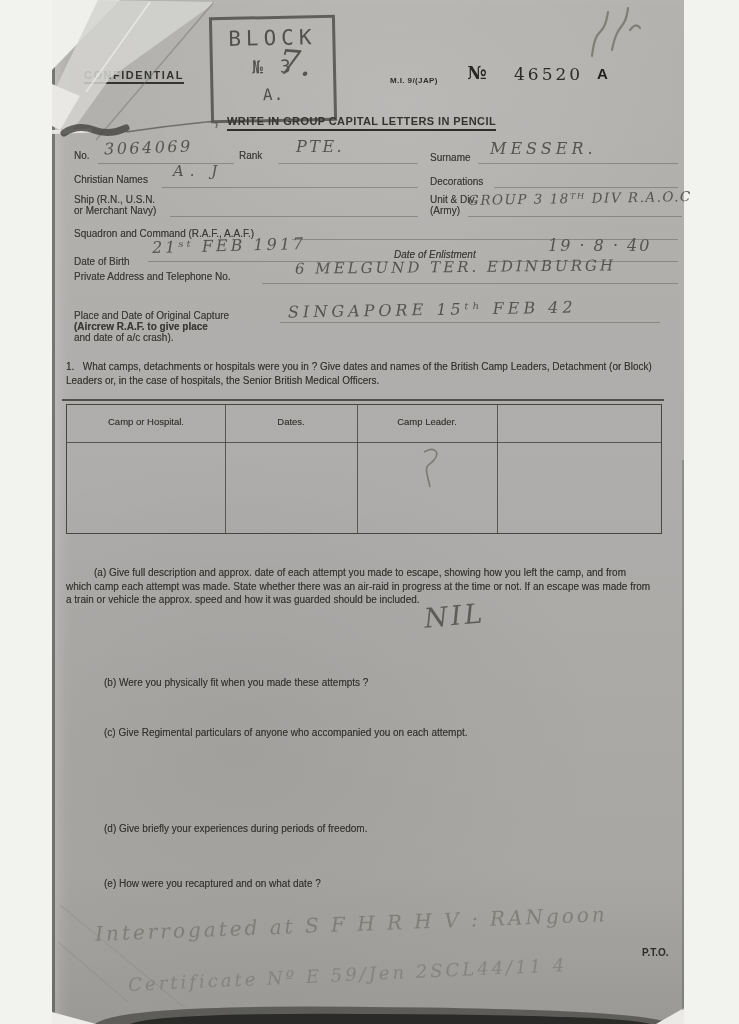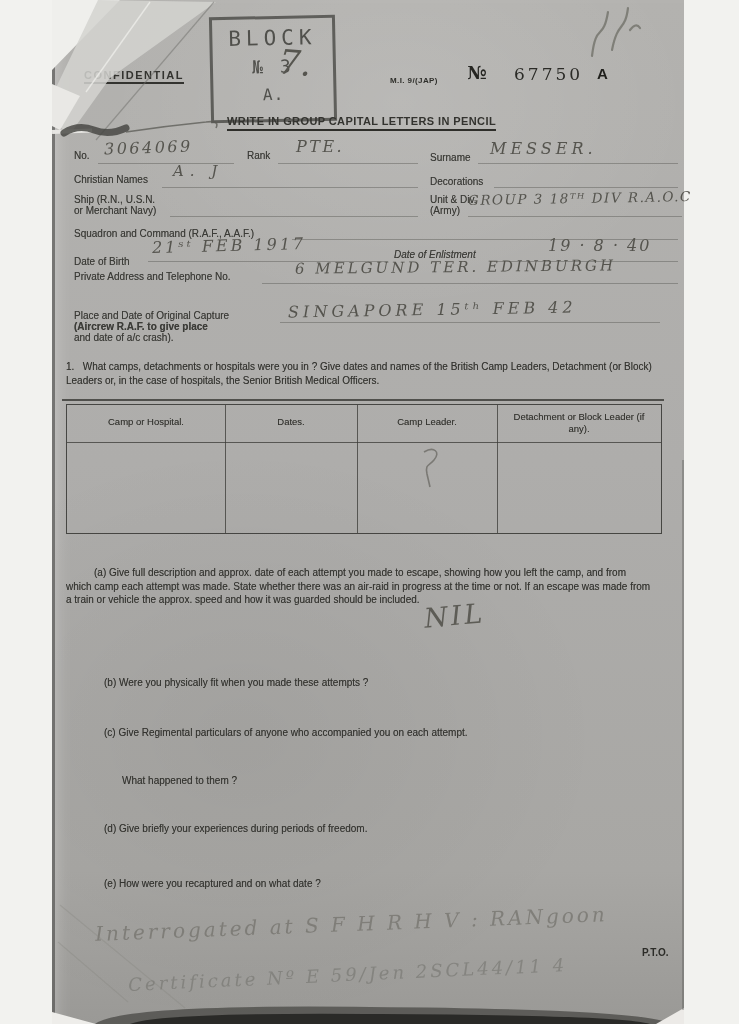--- a/index.html
+++ b/index.html
@@ -58,29 +58,29 @@
 
     <div class="stamp">
       <div class="s1">BLOCK</div>
       <div class="s2">№ 3</div>
       <div class="s3">A.</div>
       <div class="seven">7.</div>
     </div>
 
     <div class="txt miRef" style="left:390px;top:76px;">M.I. 9/(JAP)</div>
     <div class="txt miNo" style="left:467px;top:62px;">№</div>
-    <div class="txt miSerial" style="left:514px;top:64px;">67750</div>
+    <div class="txt miSerial" style="left:514px;top:64px;">46520</div>
     <div class="txt miSeries" style="left:597px;top:65px;">A</div>
 
     <div class="txt instr" style="left:227px;top:115px;">WRITE IN GROUP CAPITAL LETTERS IN PENCIL</div>
 
     <div class="txt lbl" style="left:74px;top:150px;">No.</div>
     <div class="txt hw" style="left:104px;top:138px;font-size:16px;transform:rotate(-2deg);">3064069</div>
     <div class="rule" style="left:98px;top:163px;width:136px;"></div>
-    <div class="txt lbl" style="left:247px;top:150px;">Rank</div>
+    <div class="txt lbl" style="left:239px;top:150px;">Rank</div>
     <div class="txt hw" style="left:296px;top:137px;font-size:16px;">PTE.</div>
     <div class="rule" style="left:278px;top:163px;width:140px;"></div>
     <div class="txt lbl" style="left:430px;top:152px;">Surname</div>
     <div class="txt hw" style="left:490px;top:139px;font-size:16px;letter-spacing:4px;">MESSER.</div>
     <div class="rule" style="left:478px;top:163px;width:200px;"></div>
 
     <div class="txt lbl" style="left:74px;top:174px;">Christian Names</div>
     <div class="txt hw" style="left:173px;top:162px;font-size:15px;letter-spacing:6px;">A.  J</div>
     <div class="rule" style="left:162px;top:187px;width:256px;"></div>
     <div class="txt lbl" style="left:430px;top:176px;">Decorations</div>
@@ -121,32 +121,30 @@
 
     <div class="heavy" style="left:62px;top:399px;width:602px;height:2px;"></div>
     <div class="tbl">
       <div class="v" style="left:158px;"></div>
       <div class="v" style="left:290px;"></div>
       <div class="v" style="left:430px;"></div>
       <div class="hsep"></div>
       <div class="th" style="left:0;top:11px;width:158px;">Camp or Hospital.</div>
       <div class="th" style="left:158px;top:11px;width:132px;">Dates.</div>
       <div class="th" style="left:290px;top:11px;width:140px;">Camp Leader.</div>
-      <div class="th" style="left:440px;top:6px;width:144px;">Detachment or Block Leader (if any).</div>
       <div style="position:absolute;left:0;top:38px;right:0;bottom:0;"></div>
     </div>
 
 
     <div class="txt para" style="left:66px;top:566px;width:586px;text-indent:28px;">(a)  Give full description and approx. date of each attempt you made to escape, showing how you left the camp, and from which camp each attempt was made.   State whether there was an air-raid in progress at the time or not.   If an escape was made from a train or vehicle the approx. speed and how it was guarded should be included.</div>
 
     <div class="txt hw" style="left:424px;top:600px;font-size:27px;letter-spacing:3px;transform:rotate(-5deg);color:#5d5c56;">NIL</div>
 
     <div class="txt para" style="left:104px;top:676px;width:520px;">(b)  Were you physically fit when you made these attempts ?</div>
     <div class="txt para" style="left:104px;top:726px;width:520px;">(c)  Give Regimental particulars of anyone who accompanied you on each attempt.</div>
-    <div class="txt para" style="left:122px;top:774px;width:400px;">What happened to them ?</div>
     <div class="txt para" style="left:104px;top:822px;width:520px;">(d)  Give briefly your experiences during periods of freedom.</div>
     <div class="txt para" style="left:104px;top:877px;width:520px;">(e)  How were you recaptured and on what date ?</div>
 
     <div class="txt hw" style="left:95px;top:912px;font-size:20px;letter-spacing:3px;transform:rotate(-2.2deg);color:rgba(106,105,99,0.62);">Interrogated at  S F H R H V : RANgoon</div>
     <div class="txt pto" style="left:642px;top:947px;">P.T.O.</div>
     <div class="txt hw" style="left:128px;top:964px;font-size:18px;letter-spacing:3px;transform:rotate(-2.6deg);color:rgba(112,111,105,0.55);">Certificate Nº E 59/Jen  2SCL44/11 4</div>
   </div>
 
   <svg class="artifacts" width="739" height="1024" viewBox="0 0 739 1024">
 

